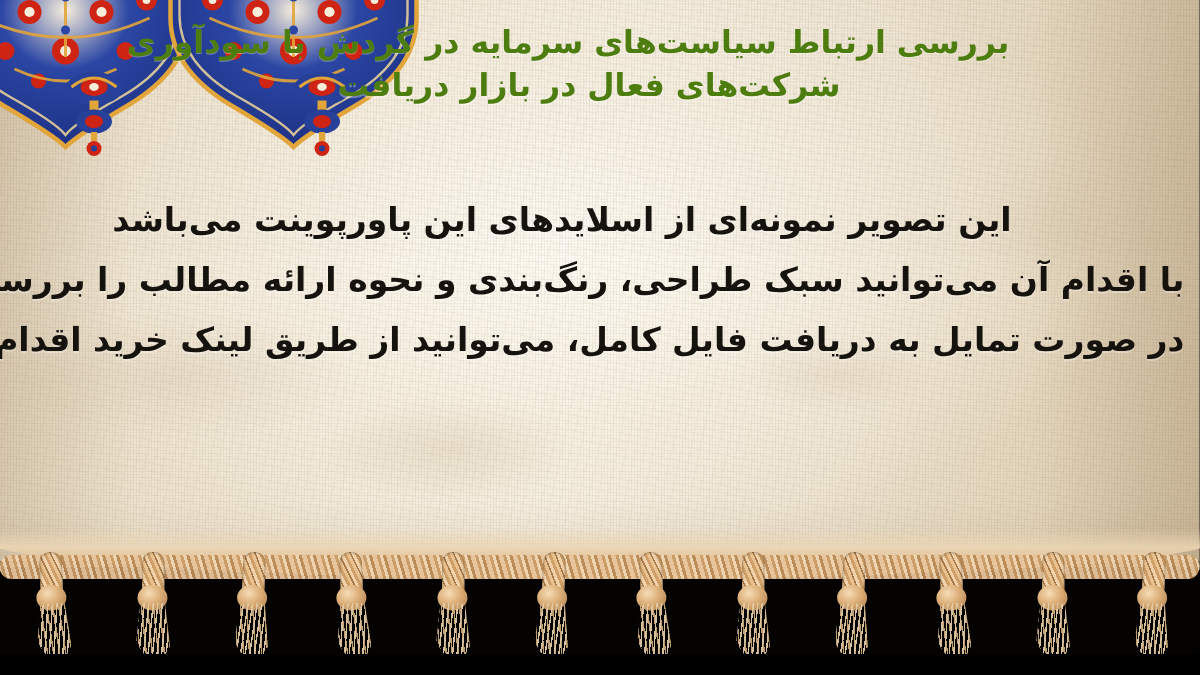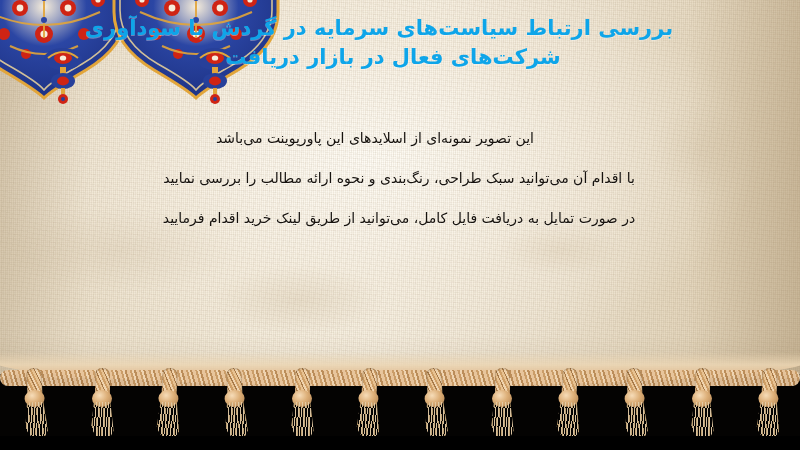--- a/index.html
+++ b/index.html
@@ -51,32 +51,32 @@
   }
 
   
   .ornaments{position:absolute;left:0;top:0;width:340px;height:120px;}
   .orn{position:absolute;}
   .orn svg{display:block;}
 
   
   .title{
     position:absolute;right:22px;top:14px;width:770px;
-    text-align:center;color:#0ea5e9;
+    text-align:center;color:#4d7c0f;
     font-size:21px;line-height:29px;font-weight:700;
     letter-spacing:0px;
     text-shadow:0 1px 0 rgba(255,255,255,.35);
     direction:rtl;
   }
   .title .tline{display:block;white-space:nowrap;}
   .title .tline.l1{padding-right:28px;}
   .body{
-    position:absolute;right:10px;top:118px;width:782px;
+    position:absolute;right:10px;top:128px;width:782px;
     text-align:center;color:#16120e;
-    font-size:14px;line-height:40px;font-weight:400;
+    font-size:22px;line-height:40px;font-weight:700;
     text-shadow:0 1px 0 rgba(255,255,255,.30);
     direction:rtl;
   }
   .body .bline{display:block;white-space:nowrap;}
   .body .bline.b1{padding-right:48px;}
 
   
   .fringe{position:absolute;left:0;top:352px;width:800px;height:98px;}
   .fringe-black{
     position:absolute;left:0;top:26px;width:800px;height:72px;background:#040302;

